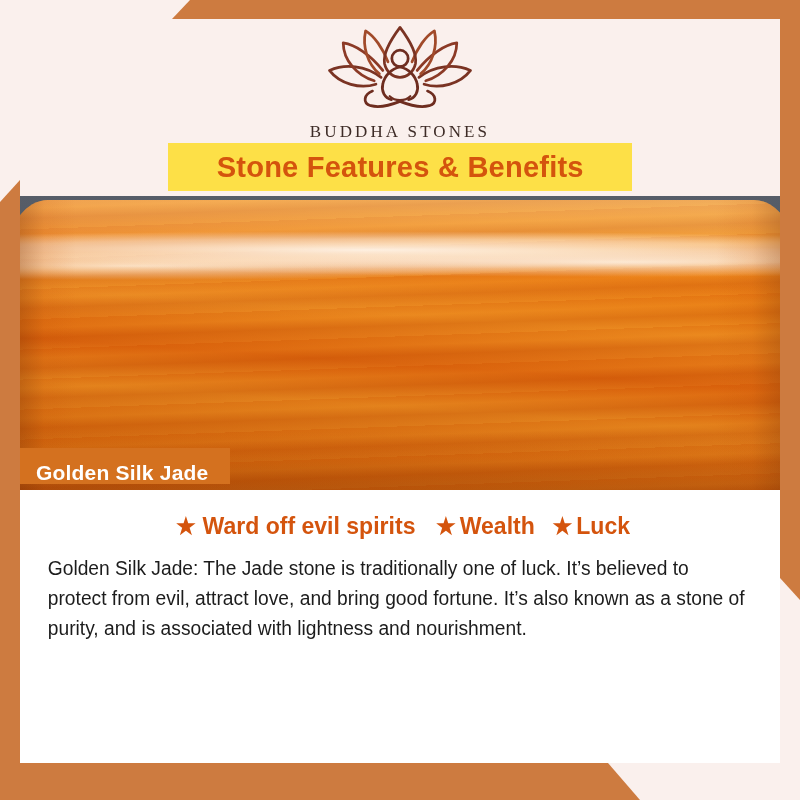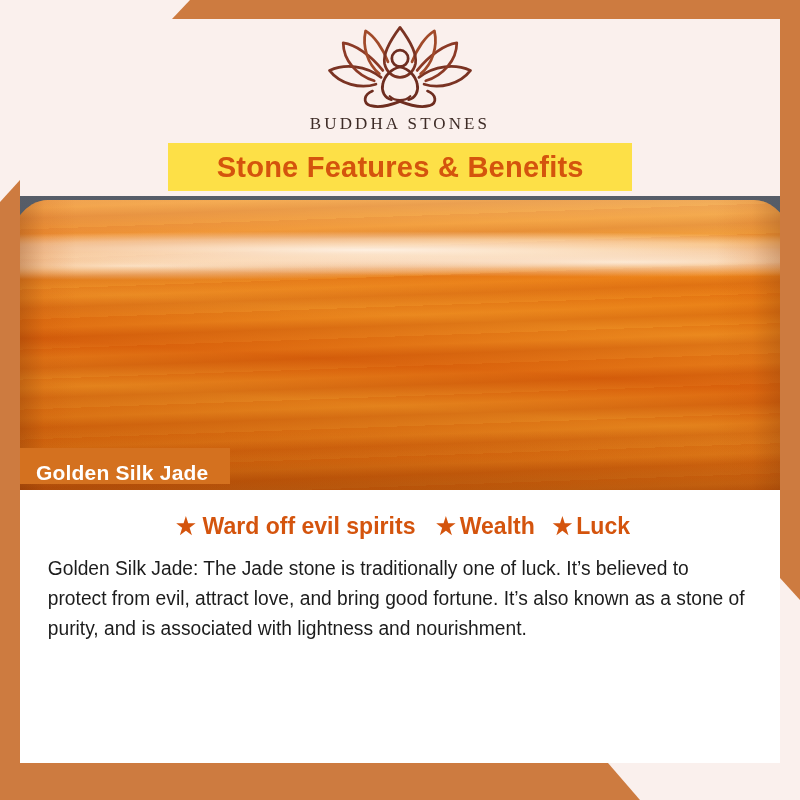--- a/index.html
+++ b/index.html
@@ -70,21 +70,21 @@
     width: 800px;
     text-align: center;
   }
   .logo-mark {
     display: block;
     margin: 0 auto;
     width: 172px; height: 86px;
   }
   .brand-name {
     display: block;
-    margin-top: 4px;
+    margin-top: 12px;
     font-family: "Liberation Serif", serif;
     font-size: 17px;
     letter-spacing: 3.1px;
     color: #3d2b26;
     text-align: center;
     white-space: nowrap;
   }
 
   .title-panel {
     position: absolute;

